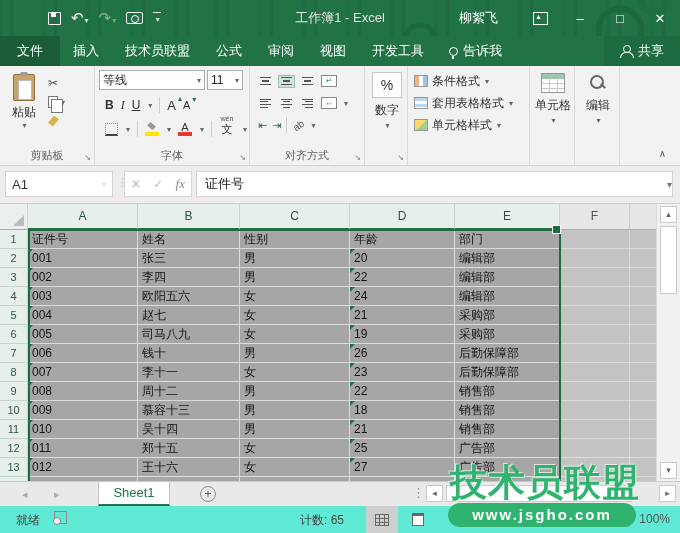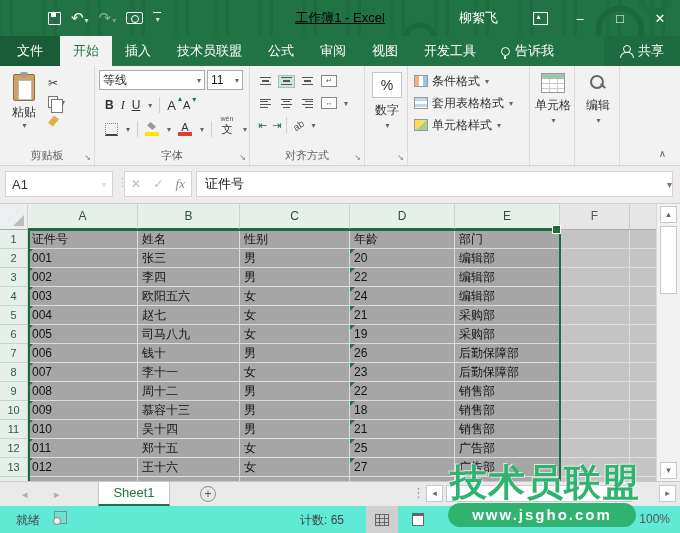--- a/index.html
+++ b/index.html
@@ -19,21 +19,21 @@
     background-size:auto, auto, auto, 260px 36px; background-position:0 0,0 0,0 0, 200px 0; background-repeat:no-repeat,no-repeat,no-repeat,repeat-x; }
   .qat { position:absolute; left:48px; top:0; height:36px; display:flex; align-items:center; gap:10px; color:#fff; }
   .qat .glyph { font-size:15px; line-height:1; }
   .caret { font-size:8px; color:#cfe3d8; margin-left:1px; }
   .floppy-icon { width:13px; height:13px; border:1.5px solid #fff; border-radius:1px; position:relative; }
   .floppy-icon::before { content:""; position:absolute; left:2px; top:0; width:5px; height:4px; background:#fff; }
   .camera-icon { width:17px; height:12px; border:1.5px solid #fff; border-radius:2px; position:relative; }
   .camera-icon::before { content:""; position:absolute; left:4px; top:1.5px; width:6px; height:6px; border:1.5px solid #fff; border-radius:50%; }
   .qat-more { display:flex; flex-direction:column; align-items:center; }
   .qat-more i { display:block; width:8px; height:1.5px; background:#fff; margin-bottom:2px; }
-  .title-text { position:absolute; left:0; top:0; width:680px; height:36px; text-align:center; line-height:36px; color:#000000; font-size:13px;text-decoration:underline; }
+  .title-text { position:absolute; left:0; top:0; width:680px; height:36px; text-align:center; line-height:36px; color:#e5e5e5; font-size:13px; }
   .tb-right { position:absolute; right:0; top:0; height:36px; display:flex; align-items:center; color:#fff; }
   .tb-user { font-size:13px; margin-right:22px; }
   .tb-btn { width:40px; height:36px; display:flex; align-items:center; justify-content:center; font-size:13px; }
   .ribbonopts-icon { width:15px; height:13px; border:1.5px solid #fff; position:relative; }
   .ribbonopts-icon::before { content:"▴"; position:absolute; left:3px; top:-1px; font-size:8px; color:#fff; }
 
   
   .tabrow { position:absolute; left:0; top:36px; width:680px; height:30px; background:#217346; display:flex; align-items:stretch; color:#fff; font-size:13px; }
   .tab { padding:0 13px; display:flex; align-items:center; cursor:default; white-space:nowrap; }
   .tab-file { padding:0 17px; background:#1a5c38; }
@@ -197,21 +197,20 @@
         </span>
       <span class="tb-btn">–</span>
       <span class="tb-btn">□</span>
       <span class="tb-btn">✕</span>
     </div>
   </div>
 
   <div class="tabrow">
     <div class="tab tab-file">文件</div>
     <div id="tabs-container" style="display:flex">
-        <div class="tab active">开始</div>
         <div class="tab">插入</div>
         <div class="tab">技术员联盟</div>
         <div class="tab">公式</div>
         <div class="tab">审阅</div>
         <div class="tab">视图</div>
         <div class="tab">开发工具</div>
       </div>
     <div class="tellme">
       <span class="bulb-icon"></span>
       <span>告诉我</span>

